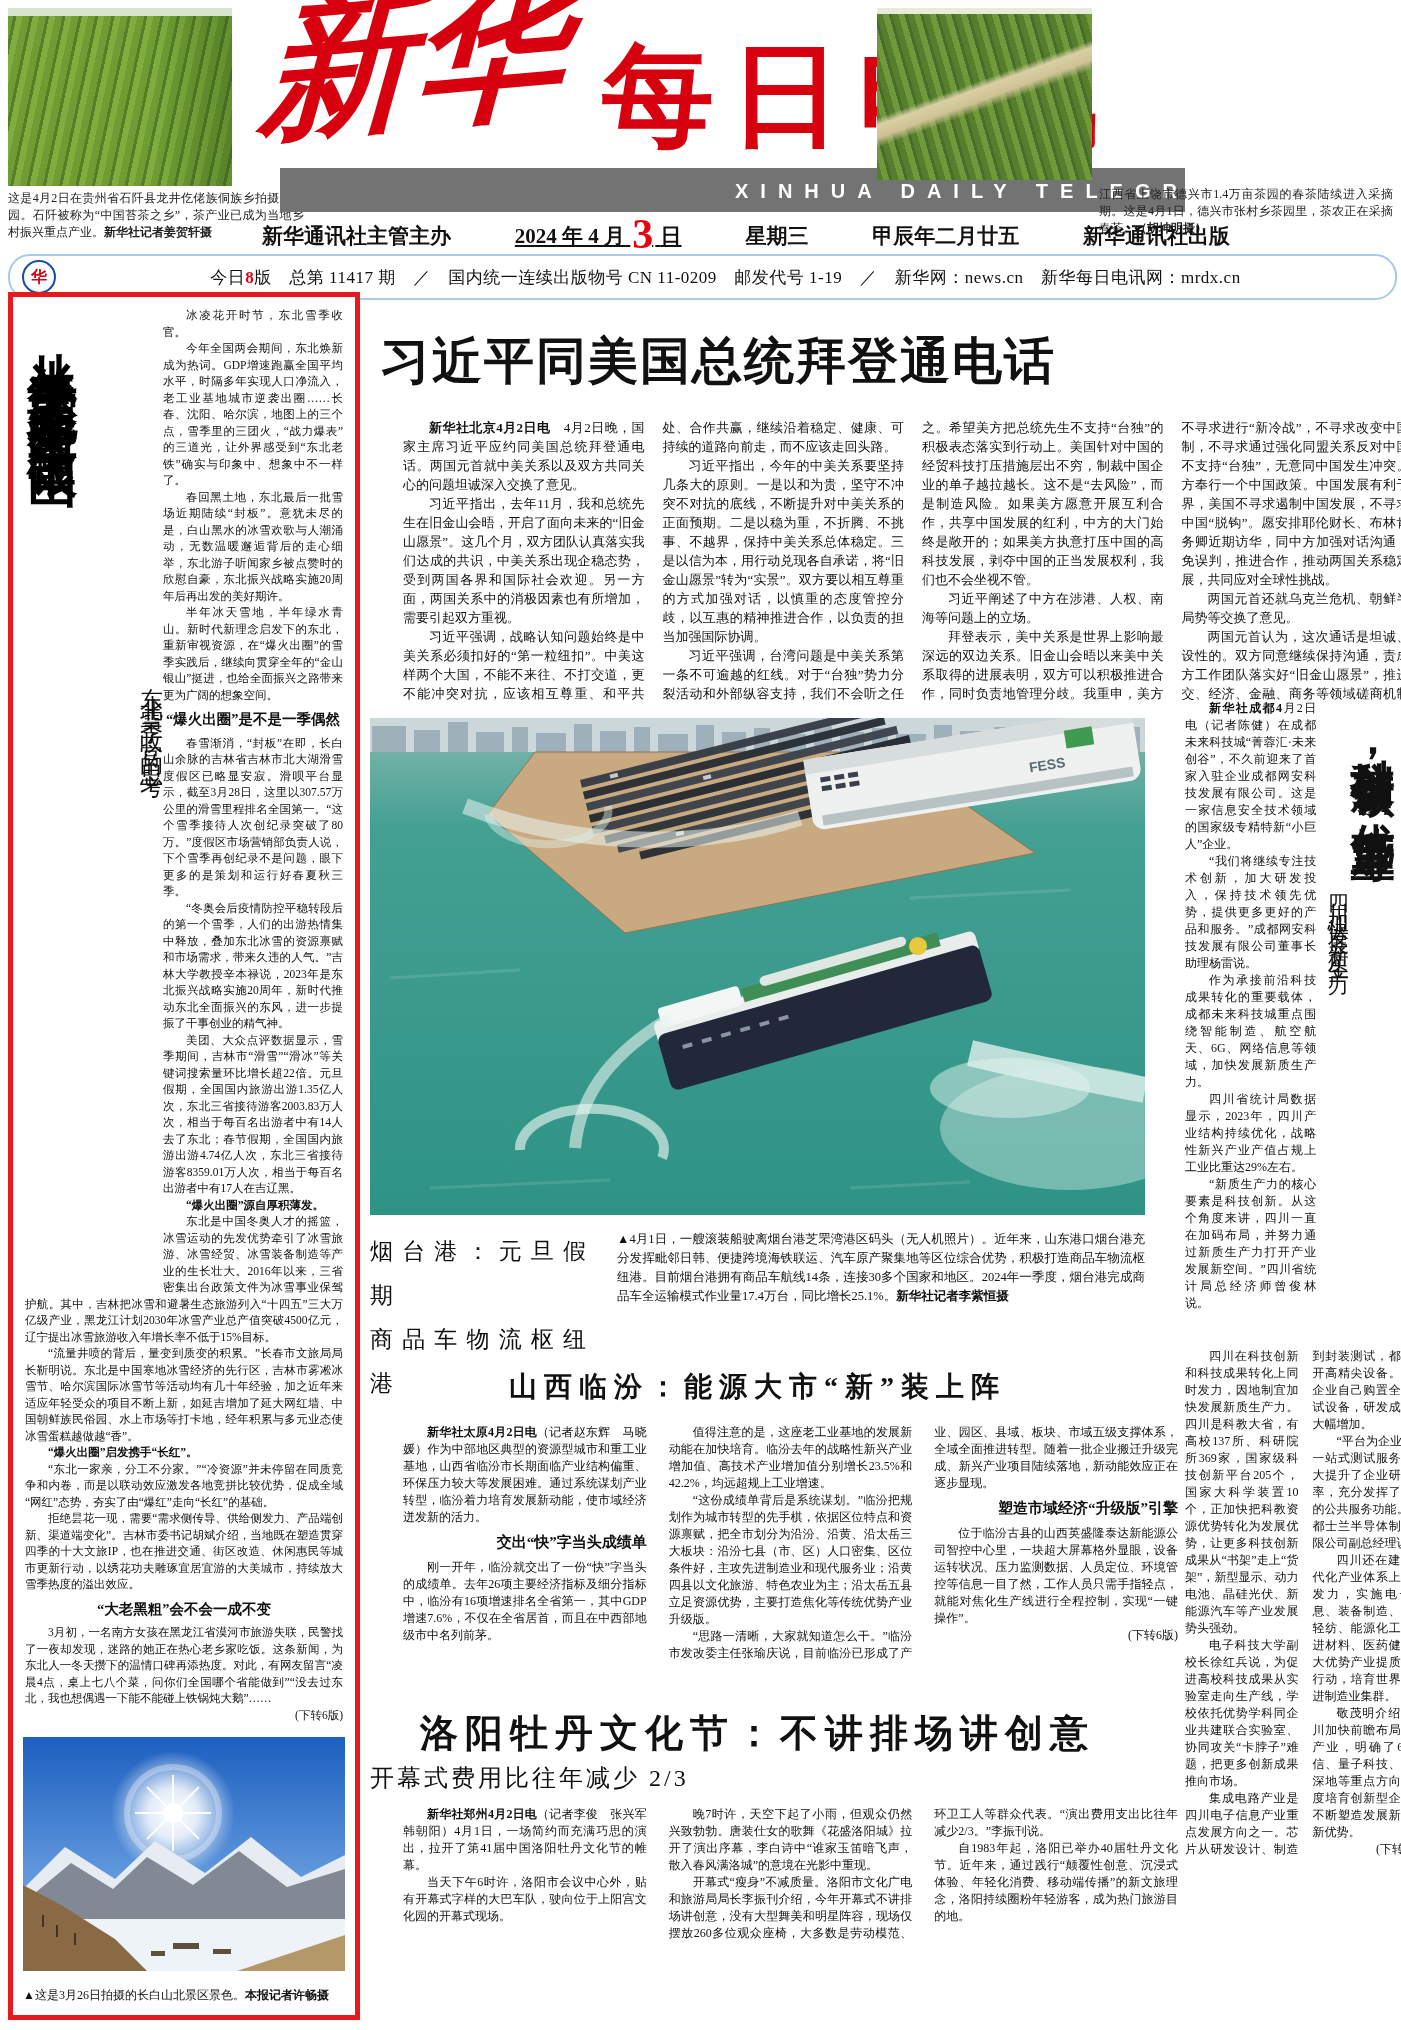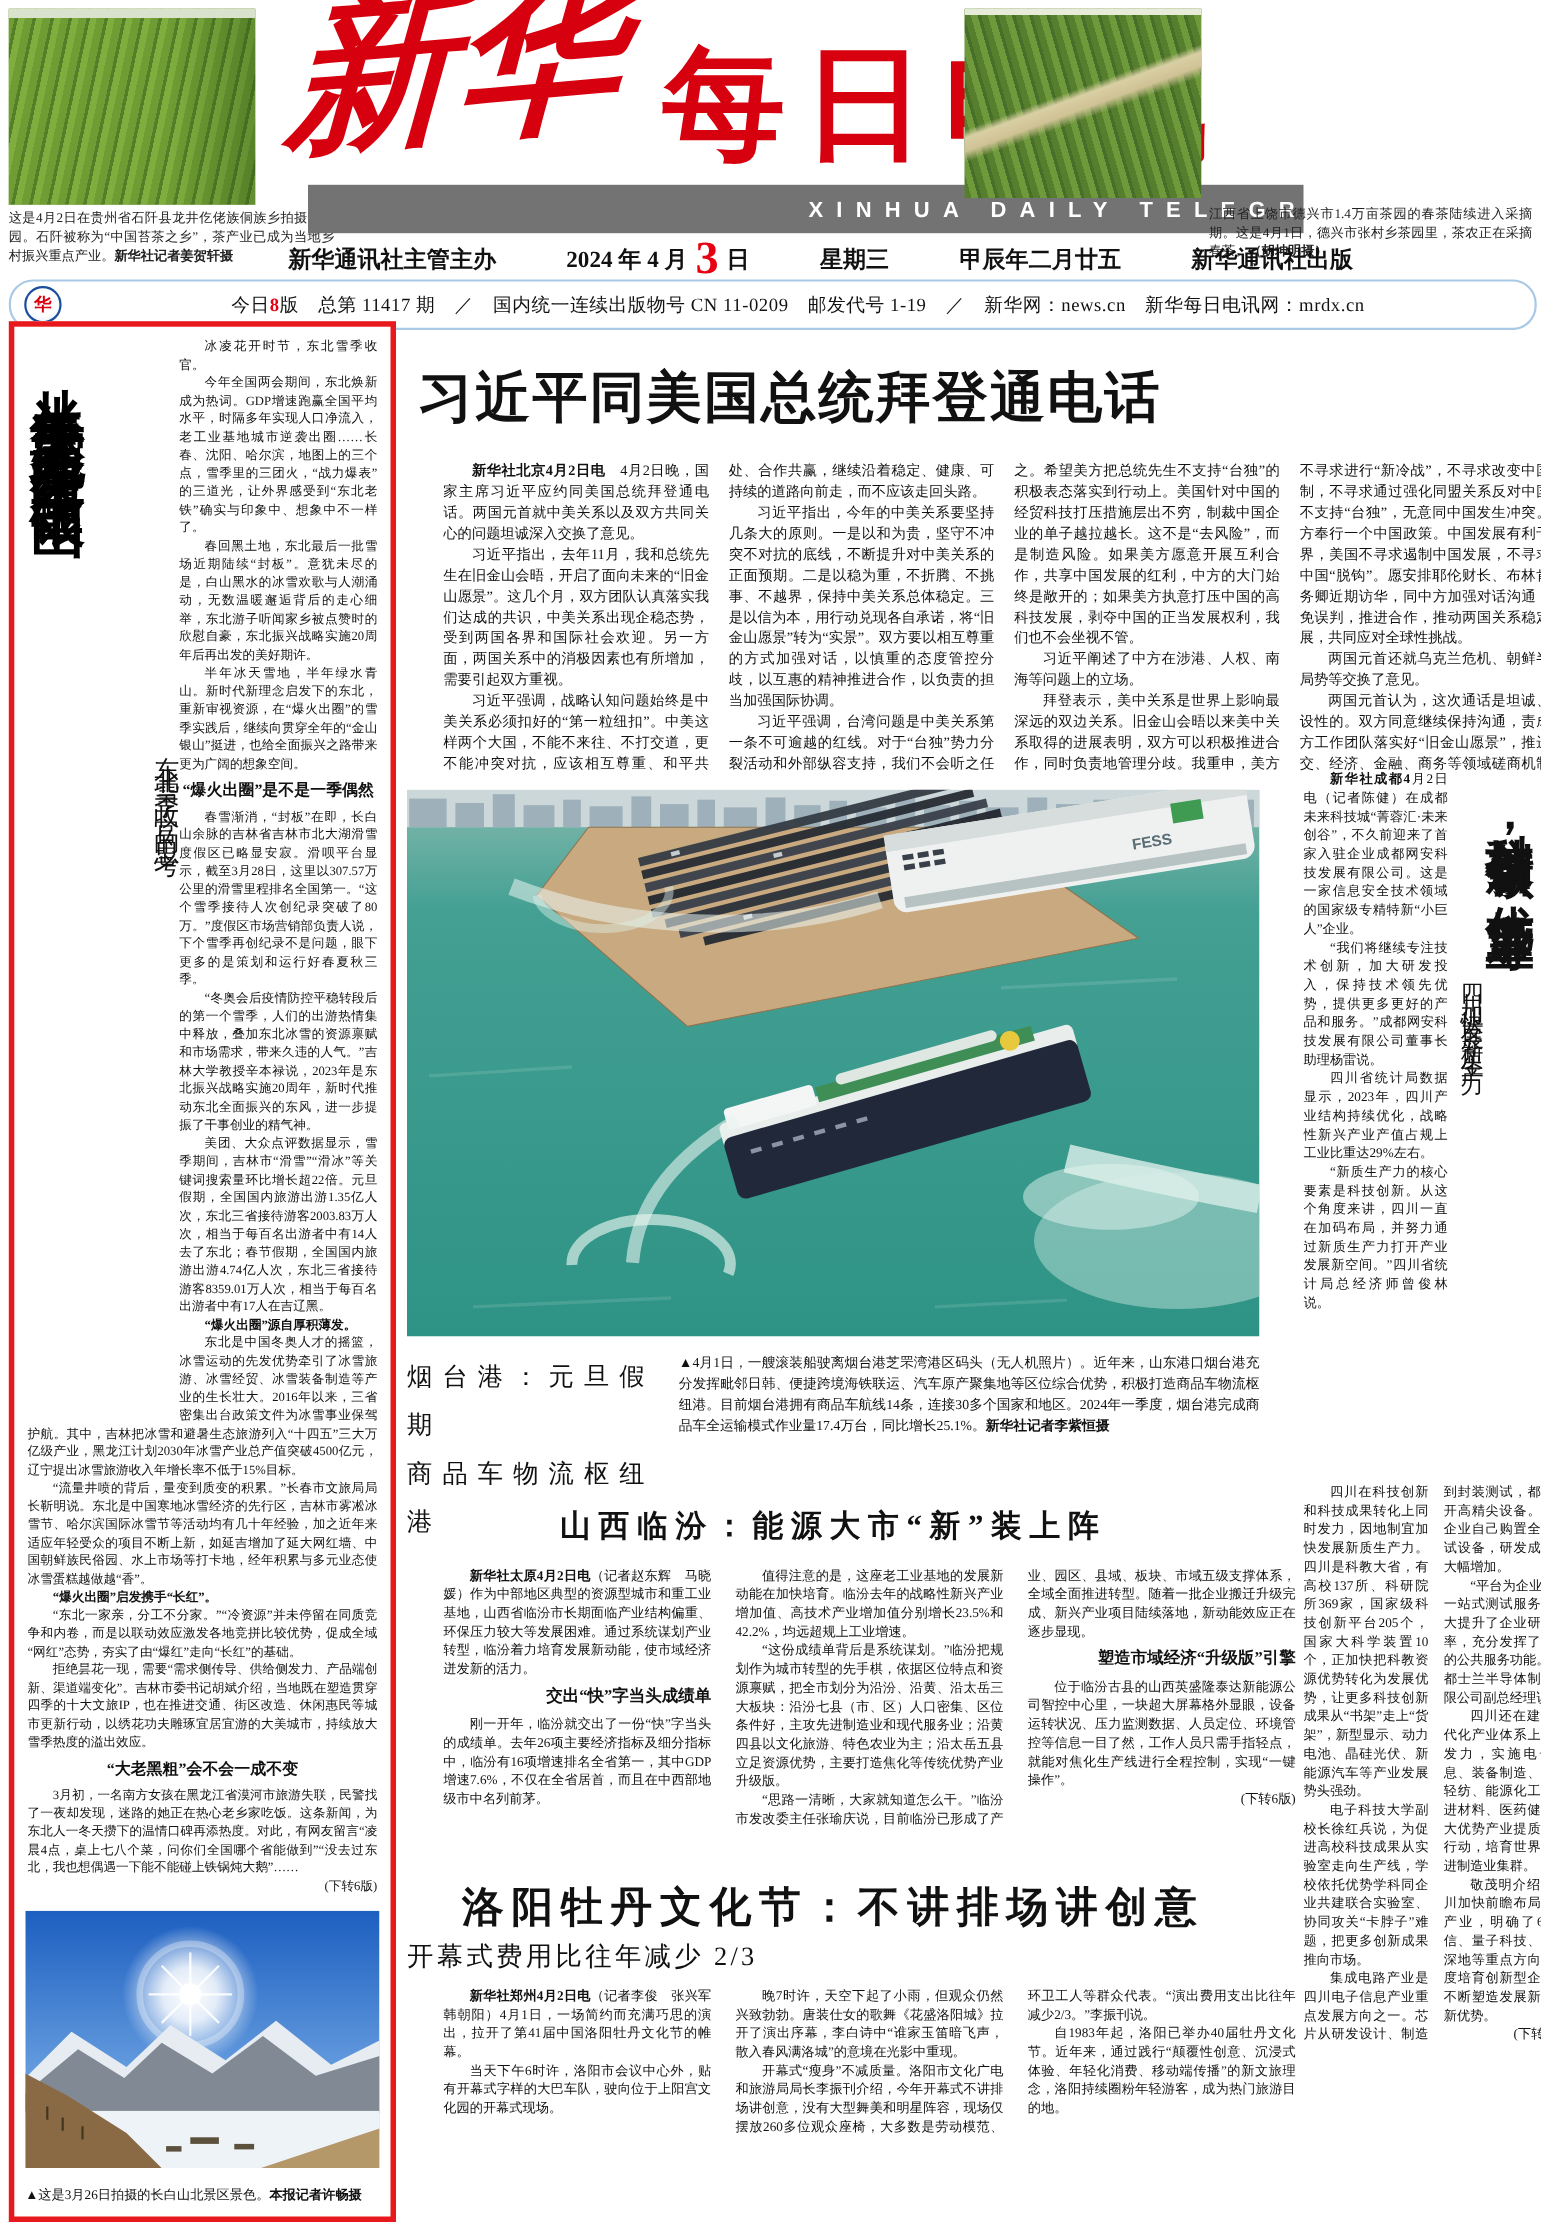--- a/index.html
+++ b/index.html
@@ -25,21 +25,21 @@
   .mh-en{position:absolute;left:455px;top:12px;color:#fff;font-family:"Liberation Sans",sans-serif;
          font-weight:700;font-size:20px;letter-spacing:12px;white-space:nowrap;}
   .mh-script{position:absolute;left:10px;top:-26px;font-size:152px;line-height:1;color:#d6000f;
          font-weight:900;font-style:italic;transform:rotate(-5deg) skewX(-7deg);
          text-shadow:0 0 4px #fff,2px 2px 0 #fff,-2px 2px 0 #fff;}
   .mh-rest{position:absolute;left:352px;top:30px;font-size:112px;line-height:1;color:#d6000f;
          font-weight:900;letter-spacing:16px;white-space:nowrap;
          text-shadow:0 0 4px #fff,2px 2px 0 #fff;}
   .org-row{position:absolute;left:262px;top:222px;width:968px;display:flex;align-items:baseline;
          justify-content:space-between;font-size:21px;font-weight:700;white-space:nowrap;}
-  .org-row .date-num{font-weight:700;}
+  .org-row .date-num{font-weight:700;text-decoration:underline;}
   .day-red{color:#e60012;font-size:42px;font-weight:700;line-height:0;position:relative;top:5px;padding:0 2px;}
   .info-bar{position:absolute;left:8px;top:254px;width:1385px;height:42px;border:2px solid #a9c9e6;
          border-radius:22px;display:flex;align-items:center;background:#fff;}
   .agency-logo{width:30px;height:30px;border-radius:50%;border:2px solid #1a4f9c;margin-left:12px;
          display:flex;align-items:center;justify-content:center;color:#d6000f;font-weight:900;
          font-size:16px;background:radial-gradient(circle at 50% 40%,#fff 55%,#dbe6f2 100%);}
   .info-text{flex:1;text-align:center;font-size:17px;letter-spacing:.5px;white-space:nowrap;}
   .info-text .red{color:#e60012;font-weight:700;}
   
   .left-box{position:absolute;left:8px;top:292px;width:352px;height:1728px;border:5px solid #e8191c;
@@ -344,20 +344,21 @@
       <p>当天下午6时许，洛阳市会议中心外，贴有开幕式字样的大巴车队，驶向位于上阳宫文化园的开幕式现场。</p>
       <p>晚7时许，天空下起了小雨，但观众仍然兴致勃勃。唐装仕女的歌舞《花盛洛阳城》拉开了演出序幕，李白诗中“谁家玉笛暗飞声，散入春风满洛城”的意境在光影中重现。</p>
       <p>开幕式“瘦身”不减质量。洛阳市文化广电和旅游局局长李振刊介绍，今年开幕式不讲排场讲创意，没有大型舞美和明星阵容，现场仅摆放260多位观众座椅，大多数是劳动模范、环卫工人等群众代表。“演出费用支出比往年减少2/3。”李振刊说。</p>
       <p>自1983年起，洛阳已举办40届牡丹文化节。近年来，通过践行“颠覆性创意、沉浸式体验、年轻化消费、移动端传播”的新文旅理念，洛阳持续圈粉年轻游客，成为热门旅游目的地。</p>
     </div>
 
   <div class="sichuan-top">
     <div class="sc-lead cols">
         <p><b>新华社成都4</b>月2日电（记者陈健）在成都未来科技城“菁蓉汇·未来创谷”，不久前迎来了首家入驻企业成都网安科技发展有限公司。这是一家信息安全技术领域的国家级专精特新“小巨人”企业。</p>
         <p>“我们将继续专注技术创新，加大研发投入，保持技术领先优势，提供更多更好的产品和服务。”成都网安科技发展有限公司董事长助理杨雷说。</p>
+        <p>作为承接前沿科技成果转化的重要载体，成都未来科技城重点围绕智能制造、航空航天、6G、网络信息等领域，加快发展新质生产力。</p>
         <p>四川省统计局数据显示，2023年，四川产业结构持续优化，战略性新兴产业产值占规上工业比重达29%左右。</p>
         <p>“新质生产力的核心要素是科技创新。从这个角度来讲，四川一直在加码布局，并努力通过新质生产力打开产业发展新空间。”四川省统计局总经济师曾俊林说。</p>
       </div>
     <div class="sc-sub">
         <span>四川加快发展新质生产力</span>
       </div>
     <div class="sc-head">
         <span>科技创新引领，优势产业主导</span>
       </div>
   </div>

